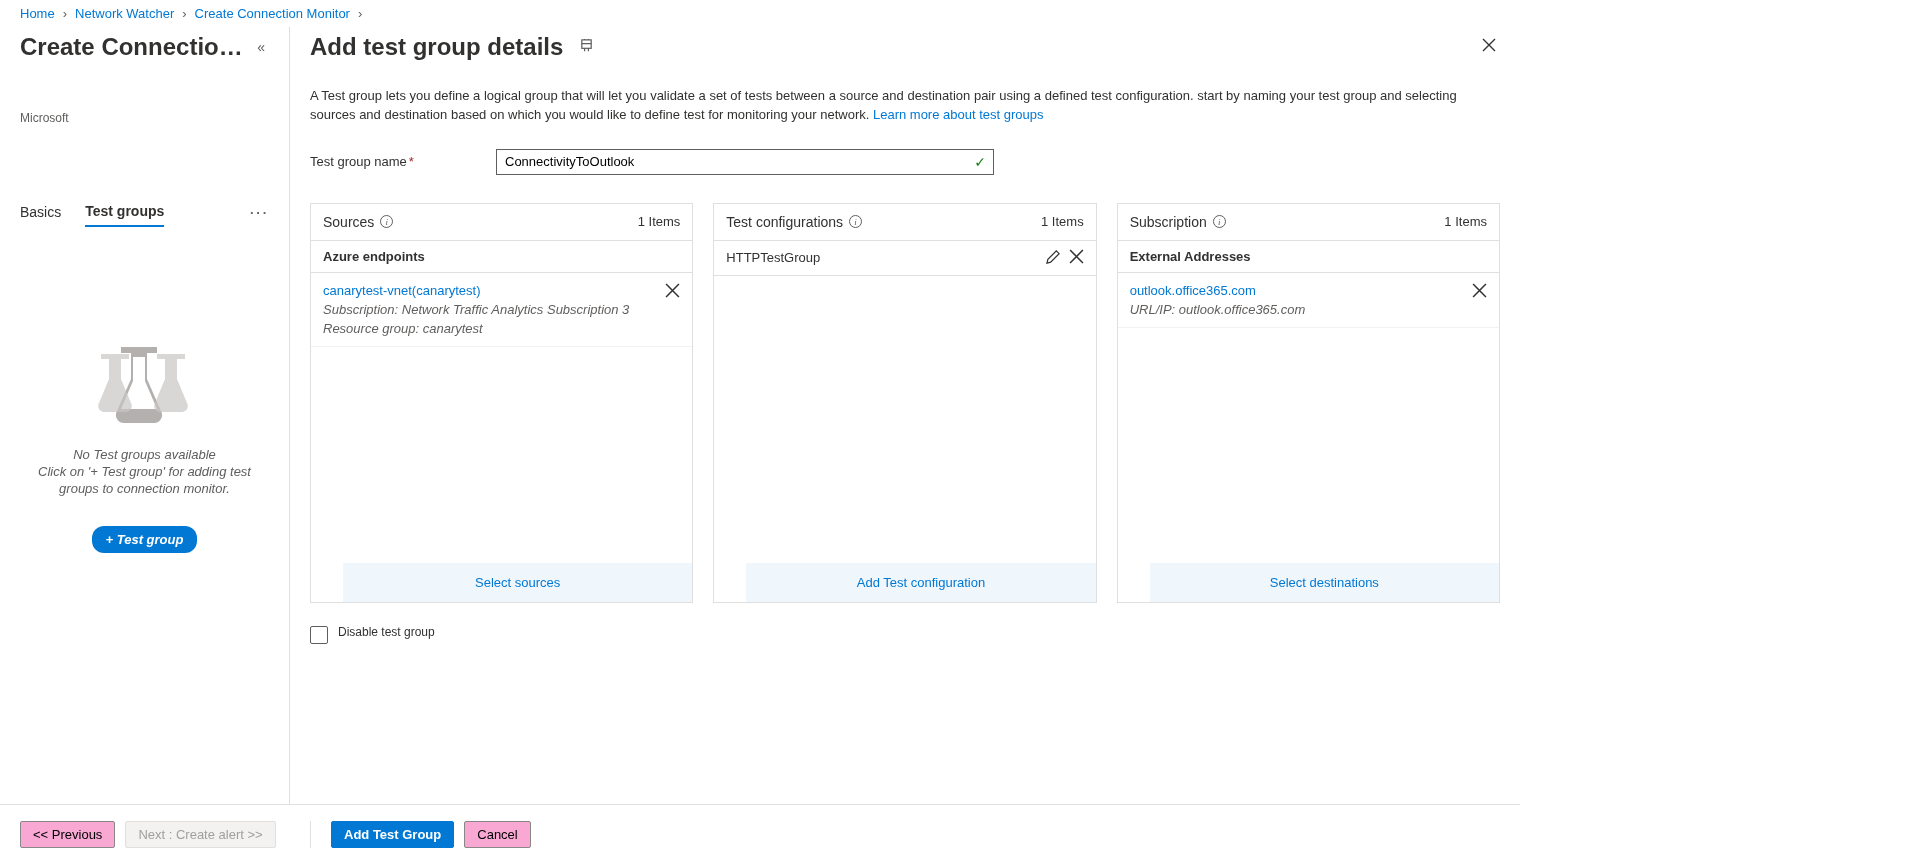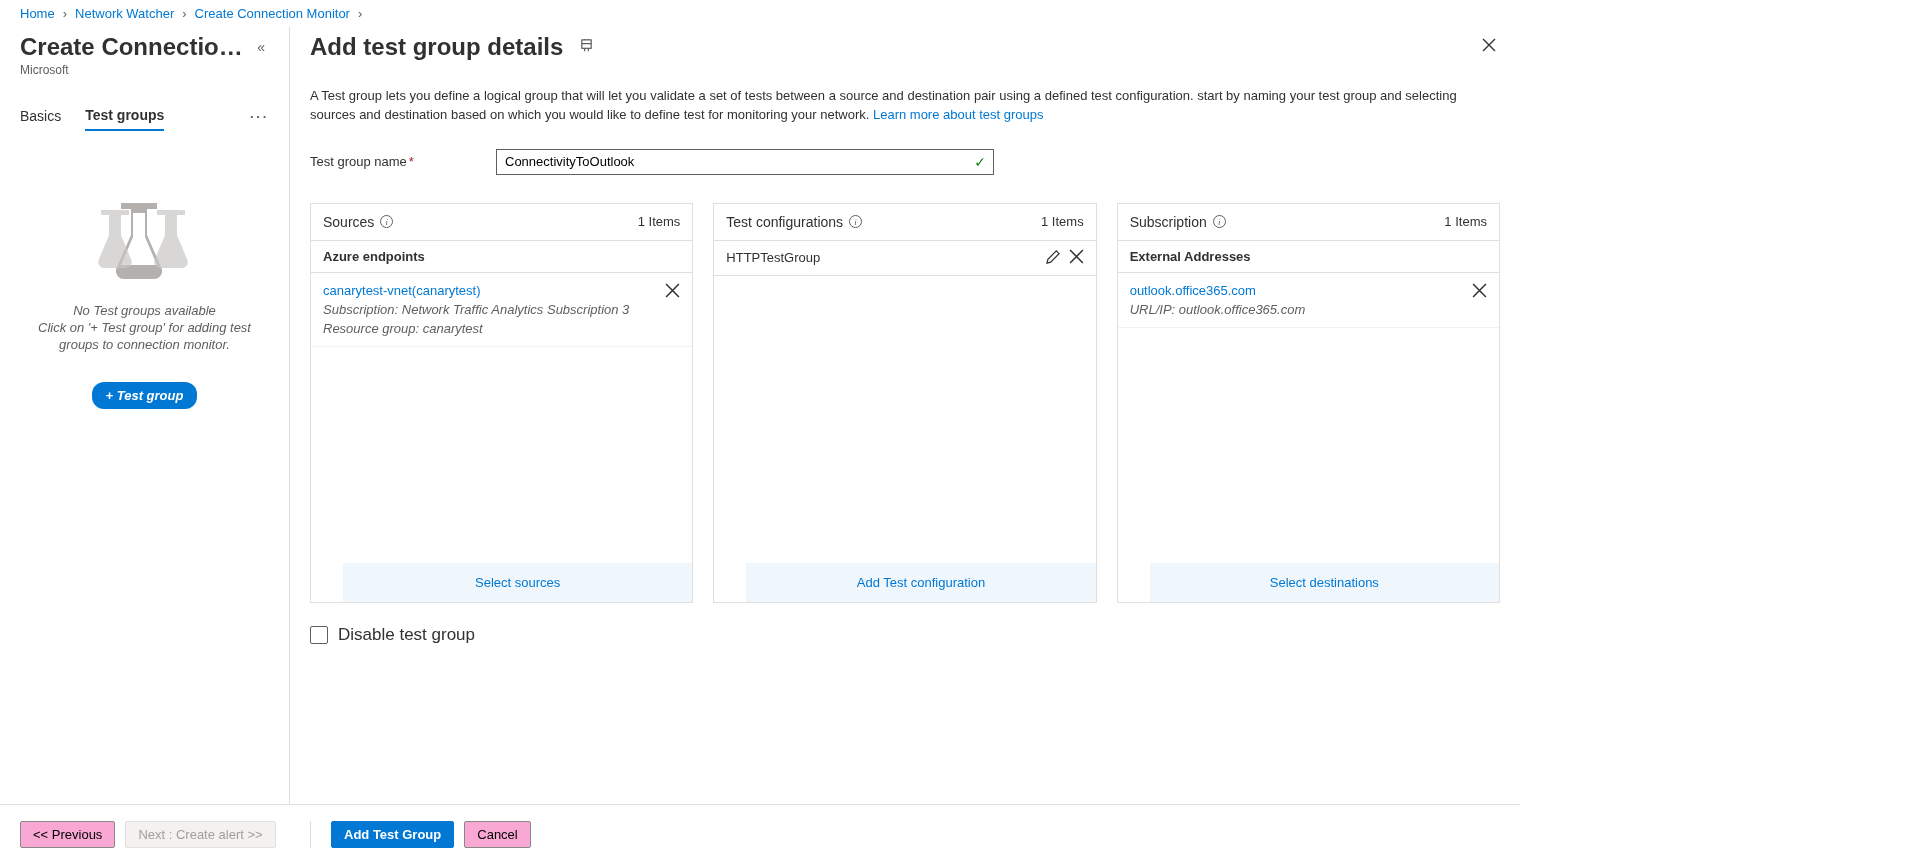--- a/index.html
+++ b/index.html
@@ -37,20 +37,21 @@
     min-height: 0;
   }
 
   
   .left-panel {
     width: 290px;
     border-right: 1px solid #e1dfdd;
     display: flex;
     flex-direction: column;
     padding: 0 20px;
+    gap: 48px;
   }
   .left-title-row {
     display: flex;
     align-items: center;
     justify-content: space-between;
     margin-top: 6px;
   }
   .left-title {
     font-size: 24px;
     font-weight: 600;
@@ -295,21 +296,21 @@
   .checkbox {
     width: 18px;
     height: 18px;
     border: 1px solid #605e5c;
     border-radius: 2px;
     background: #fff;
     cursor: pointer;
     flex-shrink: 0;
     margin-top: 1px;
   }
-  .disable-text { font-size: 17px; }
+  .disable-text { font-size: 12px; }
   .disable-sub { color: #605e5c; margin-top: 4px; }
 
   .btn {
     padding: 5px 12px;
     font-size: 13px;
     border: 1px solid #8a8886;
     background: #f9a8d4;
     cursor: pointer;
     border-radius: 2px;
   }

